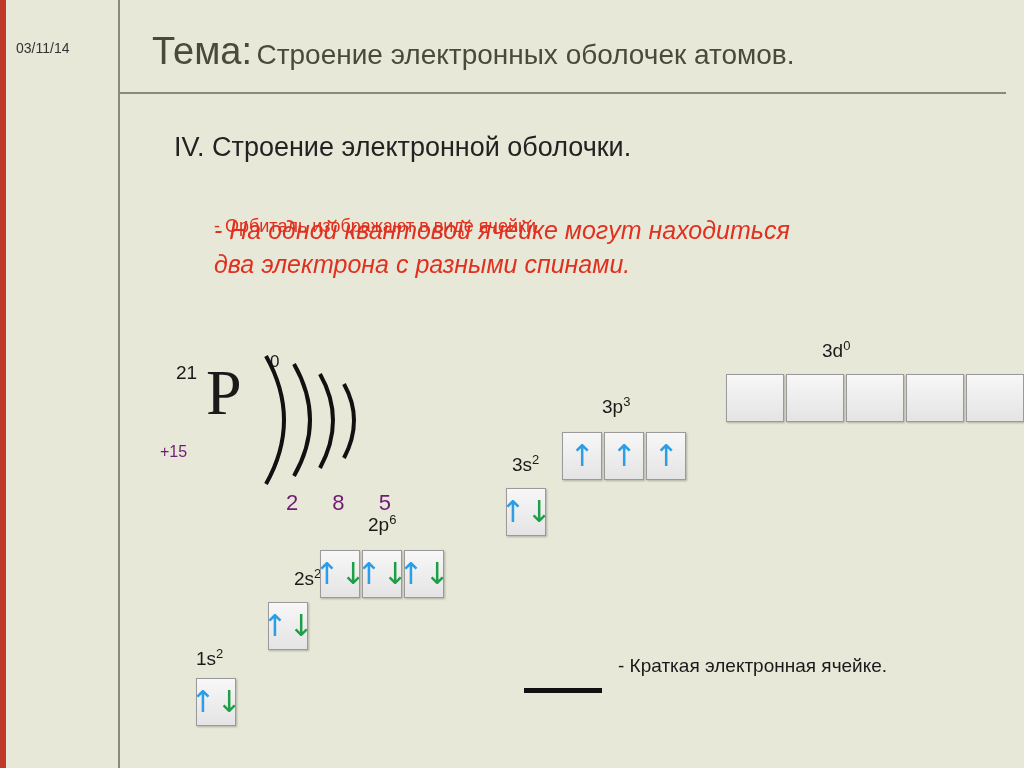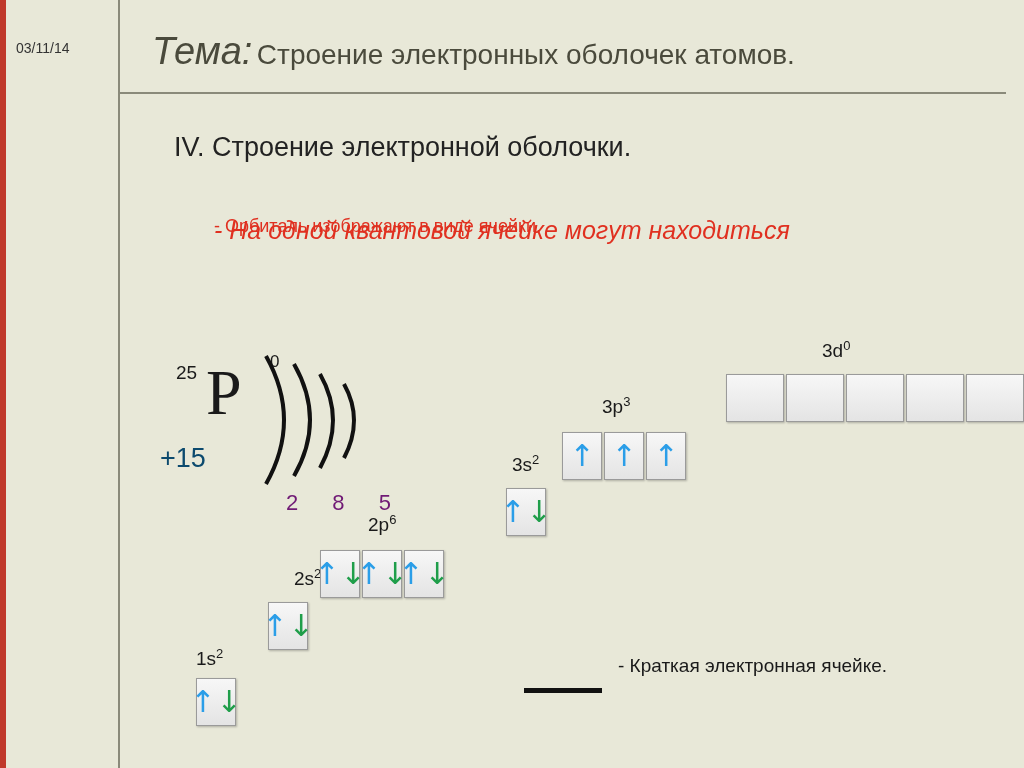--- a/index.html
+++ b/index.html
@@ -27,21 +27,21 @@
   }
   .date{
     position:absolute;left:16px;top:40px;
     font-size:14px;color:#333;
   }
   .title-wrap{
     position:absolute;left:152px;top:30px;
     white-space:nowrap;
   }
   .title-main{
-    font-size:38px;color:#4a4a3c;font-style:italic;
+    font-size:38px;color:#4a4a3c;
   }
   .title-sub{
     font-size:28px;color:#4a4a3c;margin-top:40px;
   }
   .section-heading{
     position:absolute;left:174px;top:132px;
     font-size:27px;color:#222;
   }
   .rule-text{
     position:absolute;left:214px;top:214px;
@@ -56,21 +56,21 @@
   }
   
   .atom-symbol{
     position:absolute;left:206px;top:356px;
     font-size:64px;color:#1a1a1a;font-family:"Liberation Serif", serif;
   }
   .mass-num{
     position:absolute;left:176px;top:362px;font-size:19px;color:#1a1a1a;
   }
   .charge-num{
-    position:absolute;left:160px;top:443px;font-size:27px;color:#0c4a6e;
+    position:absolute;left:160px;top:443px;font-size:16px;color:#701a75;
   }
   .ox-num{
     position:absolute;left:270px;top:352px;font-size:17px;color:#1a1a1a;
   }
   .shell-counts{
     position:absolute;left:286px;top:490px;font-size:22px;color:#701a75;
     letter-spacing:14px;
   }
   .arcs{
     position:absolute;left:256px;top:350px;
@@ -114,24 +114,25 @@
 
 <div class="title-wrap">
   <span class="title-main">Тема:</span>
   <span class="title-sub">Строение электронных оболочек атомов.</span>
 </div>
 
 <div class="section-heading">IV. Строение электронной оболочки.</div>
 
 <div class="rule-text">
   <span>- На одной квантовой ячейке могут находиться</span><br>
+  <span>два электрона с разными спинами.</span>
 </div>
 <div class="rule-overlay">- Орбиталь изображают в виде ячейки.</div>
 
-<div class="mass-num">25</div>
+<div class="mass-num">21</div>
 <div class="atom-symbol">P</div>
 <div class="ox-num">0</div>
 <div class="charge-num">+15</div>
 <div class="shell-counts">2 8 5</div>
 
 <div class="arcs">
   <svg width="150" height="140" viewBox="0 0 150 140">
     <path d="M10,6 Q46,70 10,134" stroke="#111" stroke-width="4" fill="none"></path>
     <path d="M38,14 Q70,70 38,126" stroke="#111" stroke-width="4" fill="none"></path>
     <path d="M64,24 Q90,70 64,118" stroke="#111" stroke-width="4" fill="none"></path>

